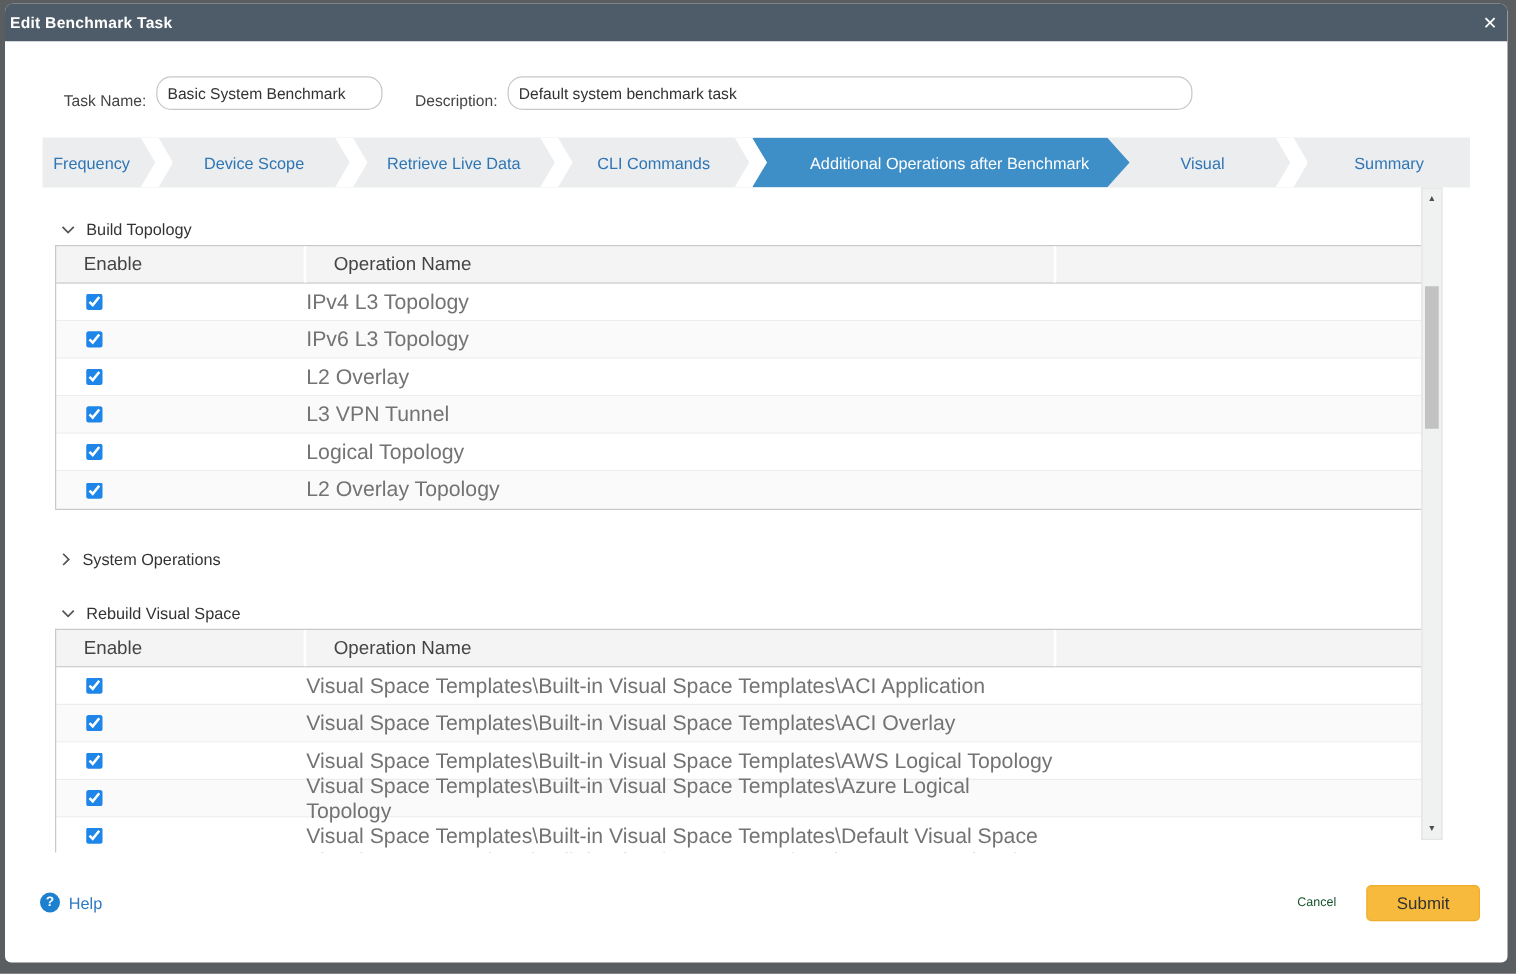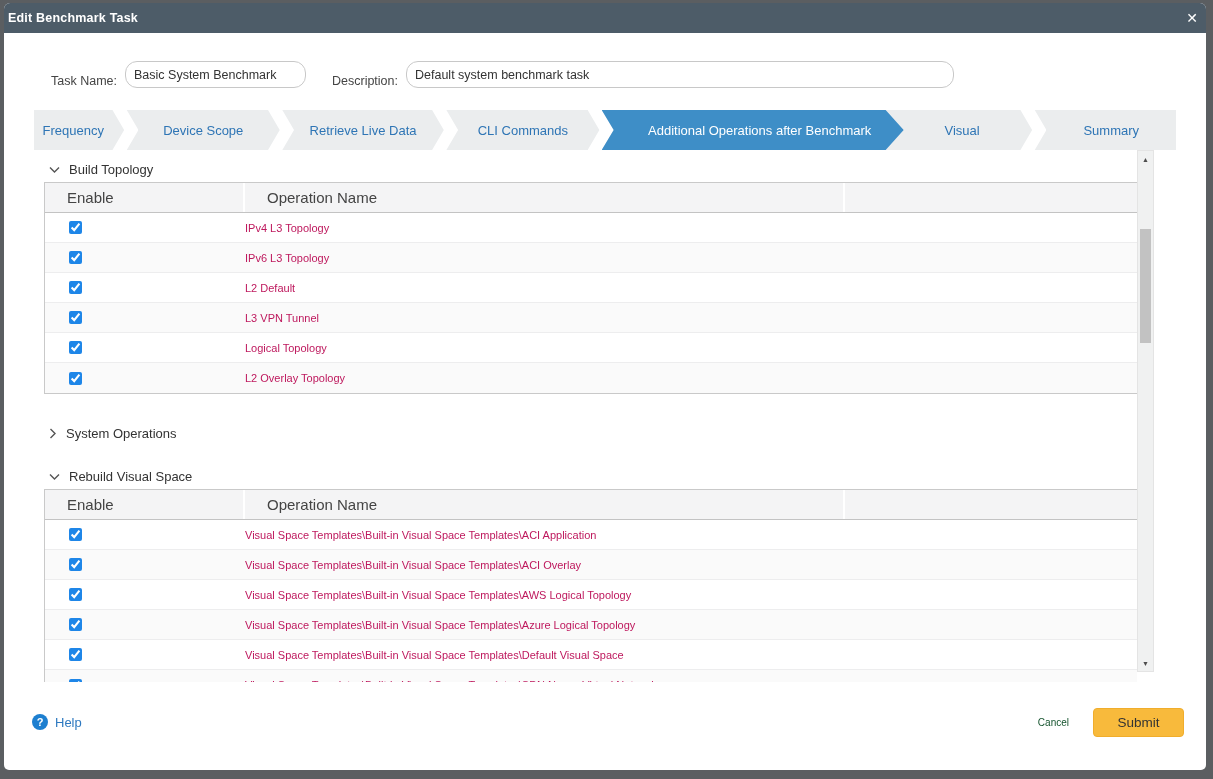--- a/index.html
+++ b/index.html
@@ -51,21 +51,21 @@
   }
   .tab.active {
     flex:0 0 302px; margin-left:-12px; background:#3e8ec7; color:#fff;
     clip-path:polygon(0 0, calc(100% - 18px) 0, 100% 50%, calc(100% - 18px) 100%, 0 100%, 12px 50%);
     padding-left:20px;
     text-align:center;
   }
   
   .content-wrap { position:relative; flex:0 0 auto; height:532px; display:flex; }
   .scrollarea {
-    width:1133px; height:532px; overflow:hidden; padding:12px 0 0 40px;
+    width:1133px; height:532px; overflow:hidden; padding:26px 0 0 40px;
   }
   .scrollbar {
     width:17px; height:522px; background:#f0f1f1; border:1px solid #e4e4e4;
     display:flex; flex-direction:column; align-items:center; position:relative;
   }
   .sb-arrow { height:16px; width:100%; display:flex; align-items:center; justify-content:center;
     font-size:7px; color:#4d4d4d; cursor:pointer; }
   .sb-thumb { position:absolute; top:78px; left:2px; right:2px; height:114px; background:#c2c2c2; cursor:grab; }
   .sb-down { position:absolute; bottom:0; }
   
@@ -76,21 +76,21 @@
   .thead-row { display:flex; height:30px; background:#f4f4f5; border-bottom:1px solid #c3c3c3; }
   .th { display:flex; align-items:center; font-size:15px; color:#444; padding-left:22px; }
   .th-enable { width:200px; border-right:2px solid #fff; }
   .th-opname { width:600px; border-right:2px solid #fff; }
   .th-extra  { flex:1; }
   .trow { display:flex; height:30px; align-items:center; background:#fff; border-bottom:1px solid #ededee; }
   .trow:nth-child(odd) { background:#fafafa; }
   .trow:last-child { border-bottom:none; }
   .td-enable { width:200px; padding-left:24px; display:flex; align-items:center; }
   .td-enable input { width:13px; height:13px; accent-color:#1e86e8; cursor:pointer; }
-  .td-name { width:600px; font-size:11px; color:#be185d; }
+  .td-name { width:600px; font-size:17px; color:#737373; }
   .gap32 { height:32px; } .gap28 { height:28px; }
   
   .footer { flex:1; display:flex; align-items:center; padding:0 22px 8px 28px; }
   .help { display:flex; align-items:center; gap:7px; cursor:pointer; }
   .help-icon {
     width:16px; height:16px; border-radius:50%; background:#1d7fd0; color:#fff;
     font-size:11px; font-weight:700; display:flex; align-items:center; justify-content:center;
   }
   .help-label { font-size:13px; color:#2e79c0; }
   .cancel { margin-left:auto; font-size:10px; color:#14532d; cursor:pointer; }
@@ -163,21 +163,21 @@
         <div class="trow">
           <div class="td-enable">
                     <input type="checkbox" checked="" style="">
                   </div>
           <div class="td-name">IPv6 L3 Topology</div>
         </div>
         <div class="trow">
           <div class="td-enable">
                     <input type="checkbox" checked="" style="">
                   </div>
-          <div class="td-name">L2 Default</div>
+          <div class="td-name">L2 Overlay</div>
         </div>
         <div class="trow">
           <div class="td-enable">
                     <input type="checkbox" checked="" style="">
                   </div>
           <div class="td-name">L3 VPN Tunnel</div>
         </div>
         <div class="trow">
           <div class="td-enable">
                     <input type="checkbox" checked="" style="">

